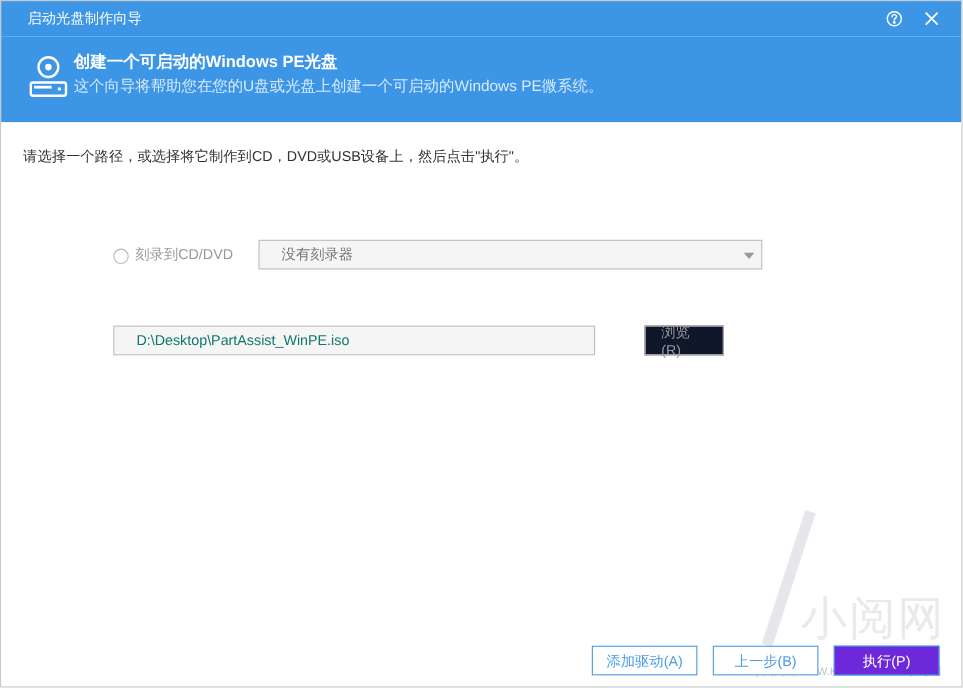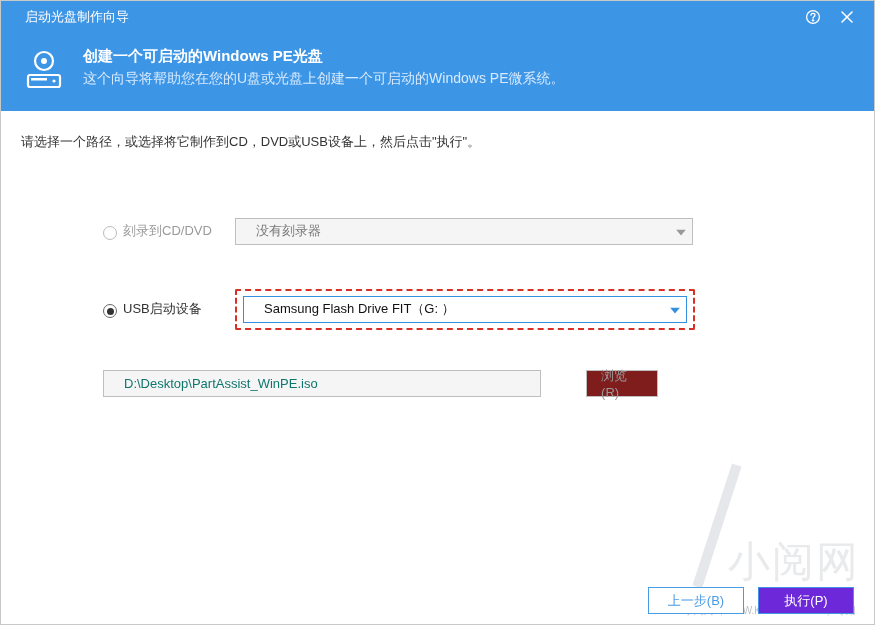--- a/index.html
+++ b/index.html
@@ -26,21 +26,20 @@
     display: flex; align-items: center; justify-content: center;
     cursor: pointer;
   }
   .titlebar .ticon svg { stroke: #fff; }
   .banner {
     background: #3d95e6;
     color: #fff;
     padding: 14px 20px 18px 20px;
     display: flex;
     align-items: flex-start;
-    gap: 16px;
   }
   .banner .bicon {
     width: 46px; height: 46px;
     display: flex; align-items: center; justify-content: center;
   }
   .banner h2 { font-size: 15px; font-weight: bold; margin-bottom: 4px; }
   .banner p { font-size: 14px; color: #d6eaff; }
   .content {
     padding: 22px 20px 0 20px;
     position: relative;
@@ -104,21 +103,21 @@
   .highlight-box {
     position: relative;
     padding: 5px 6px;
     border: 2px dashed #d93025;
     border-radius: 2px;
   }
   .btn {
     height: 27px;
     padding: 0 14px;
     border: 1px solid #bfbfbf;
-    background: #7f1d1d;
+    background: #0f172a;
     color: #999;
     display: inline-flex; align-items: center; justify-content: center;
     font-size: 13px;
     cursor: default;
     margin-left: 31px;
   }
   .footer {
     position: absolute;
     bottom: 0; left: 0; right: 0;
     padding: 10px 20px;
@@ -215,53 +214,36 @@
           <span>没有刻录器</span>
           <span class="arrow">
             <svg width="10" height="6" viewBox="0 0 10 6">
                 <path d="M0 0 L5 6 L10 0 Z" fill="#999"></path>
               </svg>
           </span>
         </div>
       </div>
     </div>
 
-    <div class="row">
-      <label class="radio-wrap">
-        <span class="radio sel"></span>
-        <span>USB启动设备</span>
-      </label>
-      <div class="field">
-        <div class="highlight-box">
-          <div class="select active">
-            <span>Samsung Flash Drive FIT（G: ）</span>
-            <span class="arrow">
-              <svg width="10" height="6" viewBox="0 0 10 6">
-                  <path d="M0 0 L5 6 L10 0 Z" fill="#338fe0"></path>
-                </svg>
-            </span>
-          </div>
-        </div>
-      </div>
-    </div>
 
     <div class="row">
       <div class="field">
         <div class="input">
           <span>D:\Desktop\PartAssist_WinPE.iso</span>
         </div>
         <span class="btn">浏览(R)</span>
       </div>
     </div>
 
   </div>
 
   <div class="watermark">
     <span class="wm-bar"></span>
     <span>小阅网</span>
   </div>
   <div class="wm-sub">小阅网（WWW.KXWENW.COM）专用</div>
 
   <div class="footer">
+    <span class="fbtn">添加驱动(A)</span>
     <span class="fbtn">上一步(B)</span>
     <span class="fbtn primary">执行(P)</span>
   </div>
 </div>
 
 </body></html>

